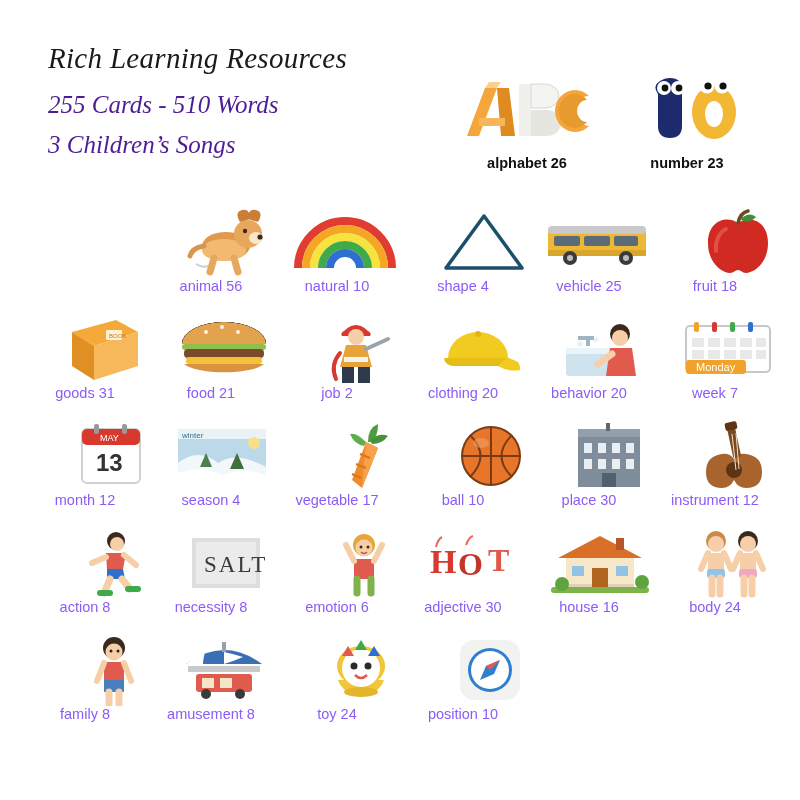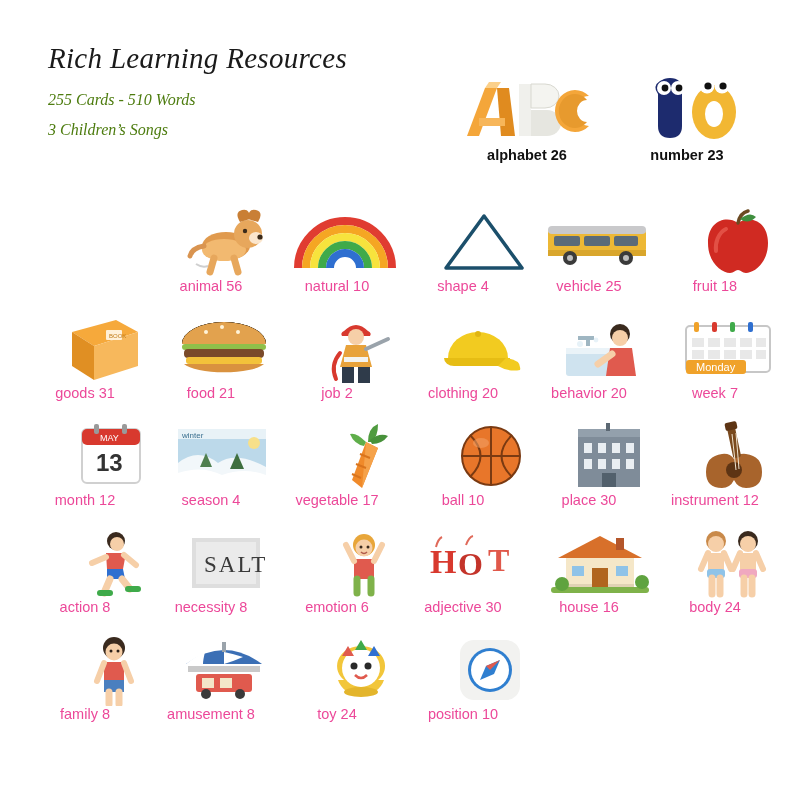--- a/index.html
+++ b/index.html
@@ -32,22 +32,22 @@
     font-style: italic;
     font-size: 29px;
     color: #1a1a1a;
     letter-spacing: 0.3px;
     margin: 0 0 16px 0;
     white-space: nowrap;
   }
   .subtitle {
     font-family: "Liberation Serif", serif;
     font-style: italic;
-    font-size: 16px;
-    color: #4d7c0f;
+    font-size: 25px;
+    color: #4c1d95;
     margin: 0 0 12px 0;
     white-space: nowrap;
   }
 
   
   .featured {
     position: absolute;
     left: 452px;
     top: 70px;
     width: 310px;
@@ -61,20 +61,21 @@
   .featured .art {
     height: 78px;
     display: flex;
     align-items: center;
     justify-content: center;
   }
   .featured .caption {
     font-size: 14.5px;
     font-weight: bold;
     color: #111;
+    margin-top: 8px;
     white-space: nowrap;
   }
 
   
   .grid {
     position: absolute;
     left: 22px;
     top: 205px;
     width: 756px;
     display: grid;
@@ -90,21 +91,21 @@
   }
   .art {
     height: 74px;
     width: 100%;
     display: flex;
     align-items: center;
     justify-content: flex-end;
   }
   .caption {
     font-size: 14.5px;
-    color: #ec4899;
+    color: #8b5cf6;
     white-space: nowrap;
     line-height: 1;
   }
   
   .row-offset-1 { grid-column: 2 / span 1; }
 
   svg { display: block; }
 </style>
 </head>
 <body>

